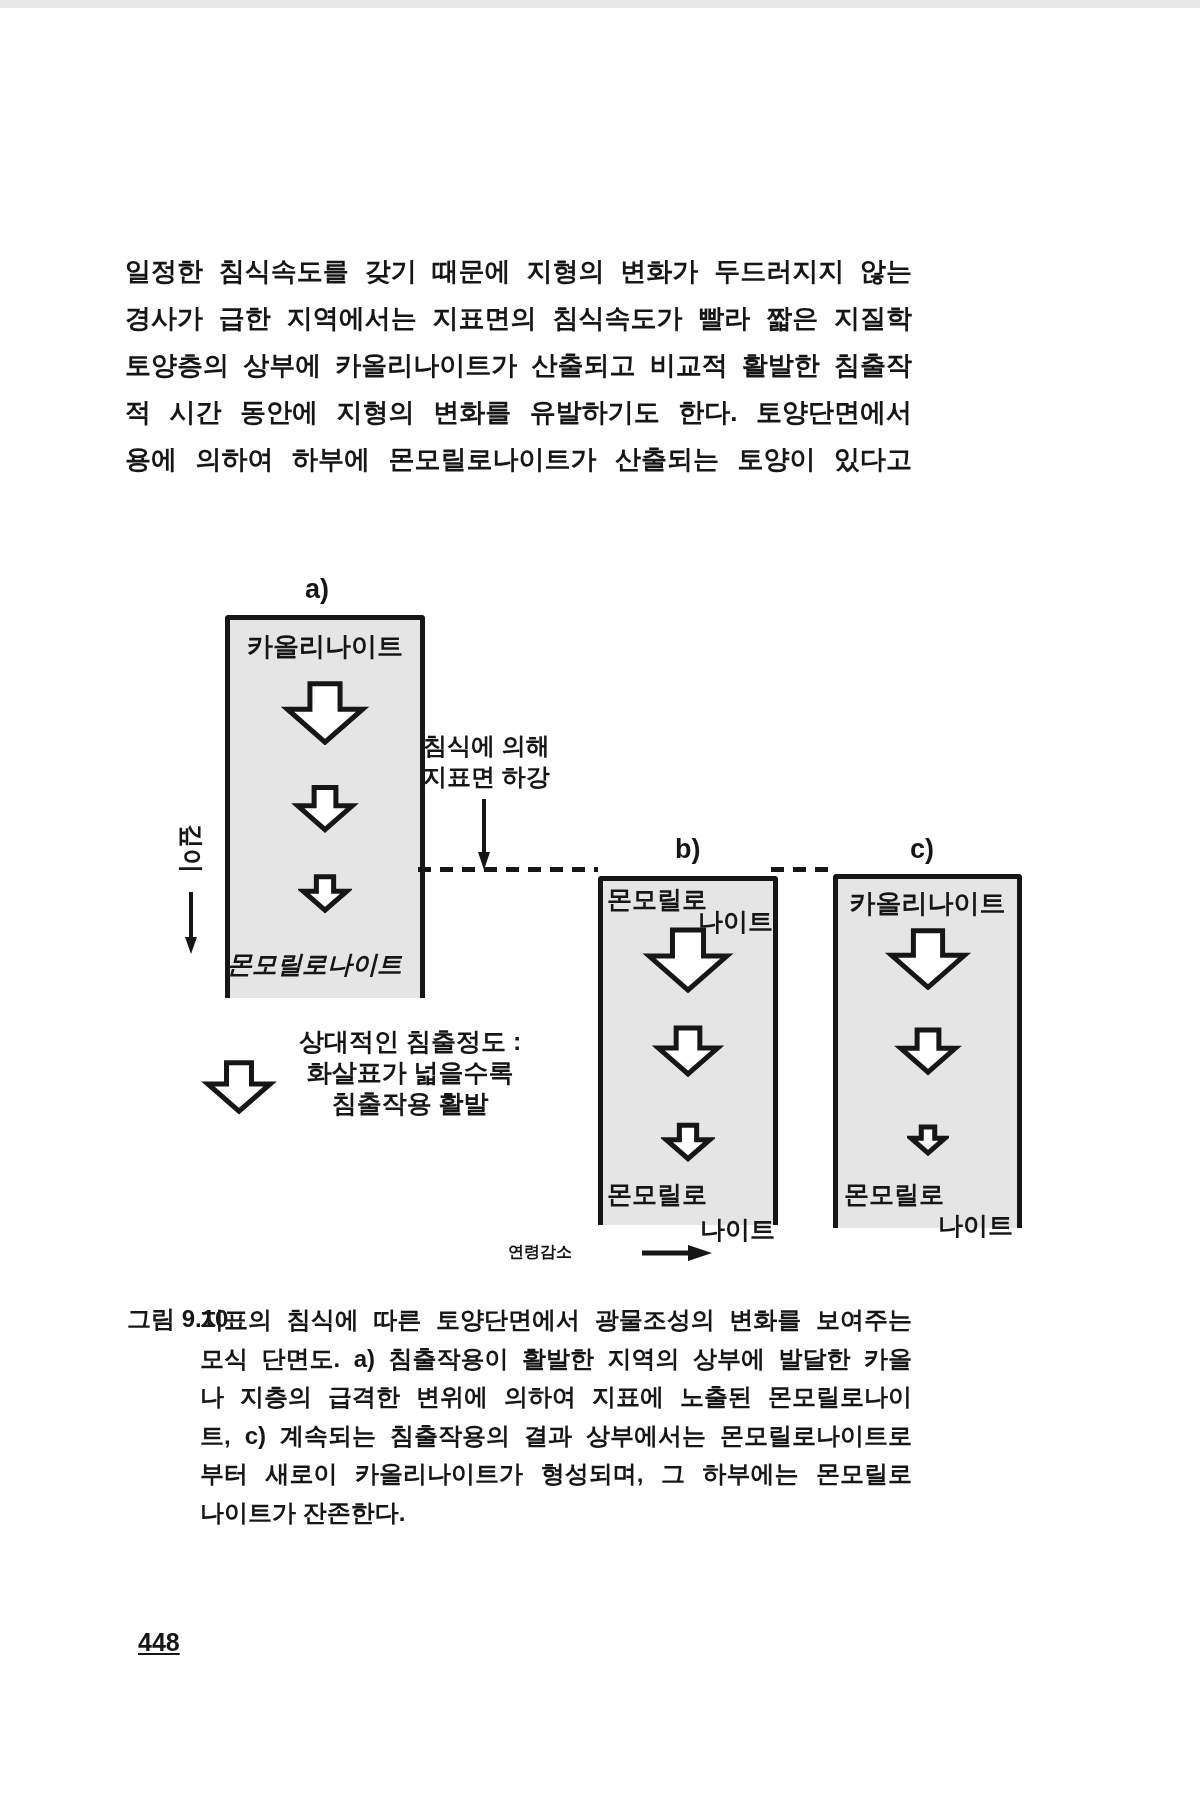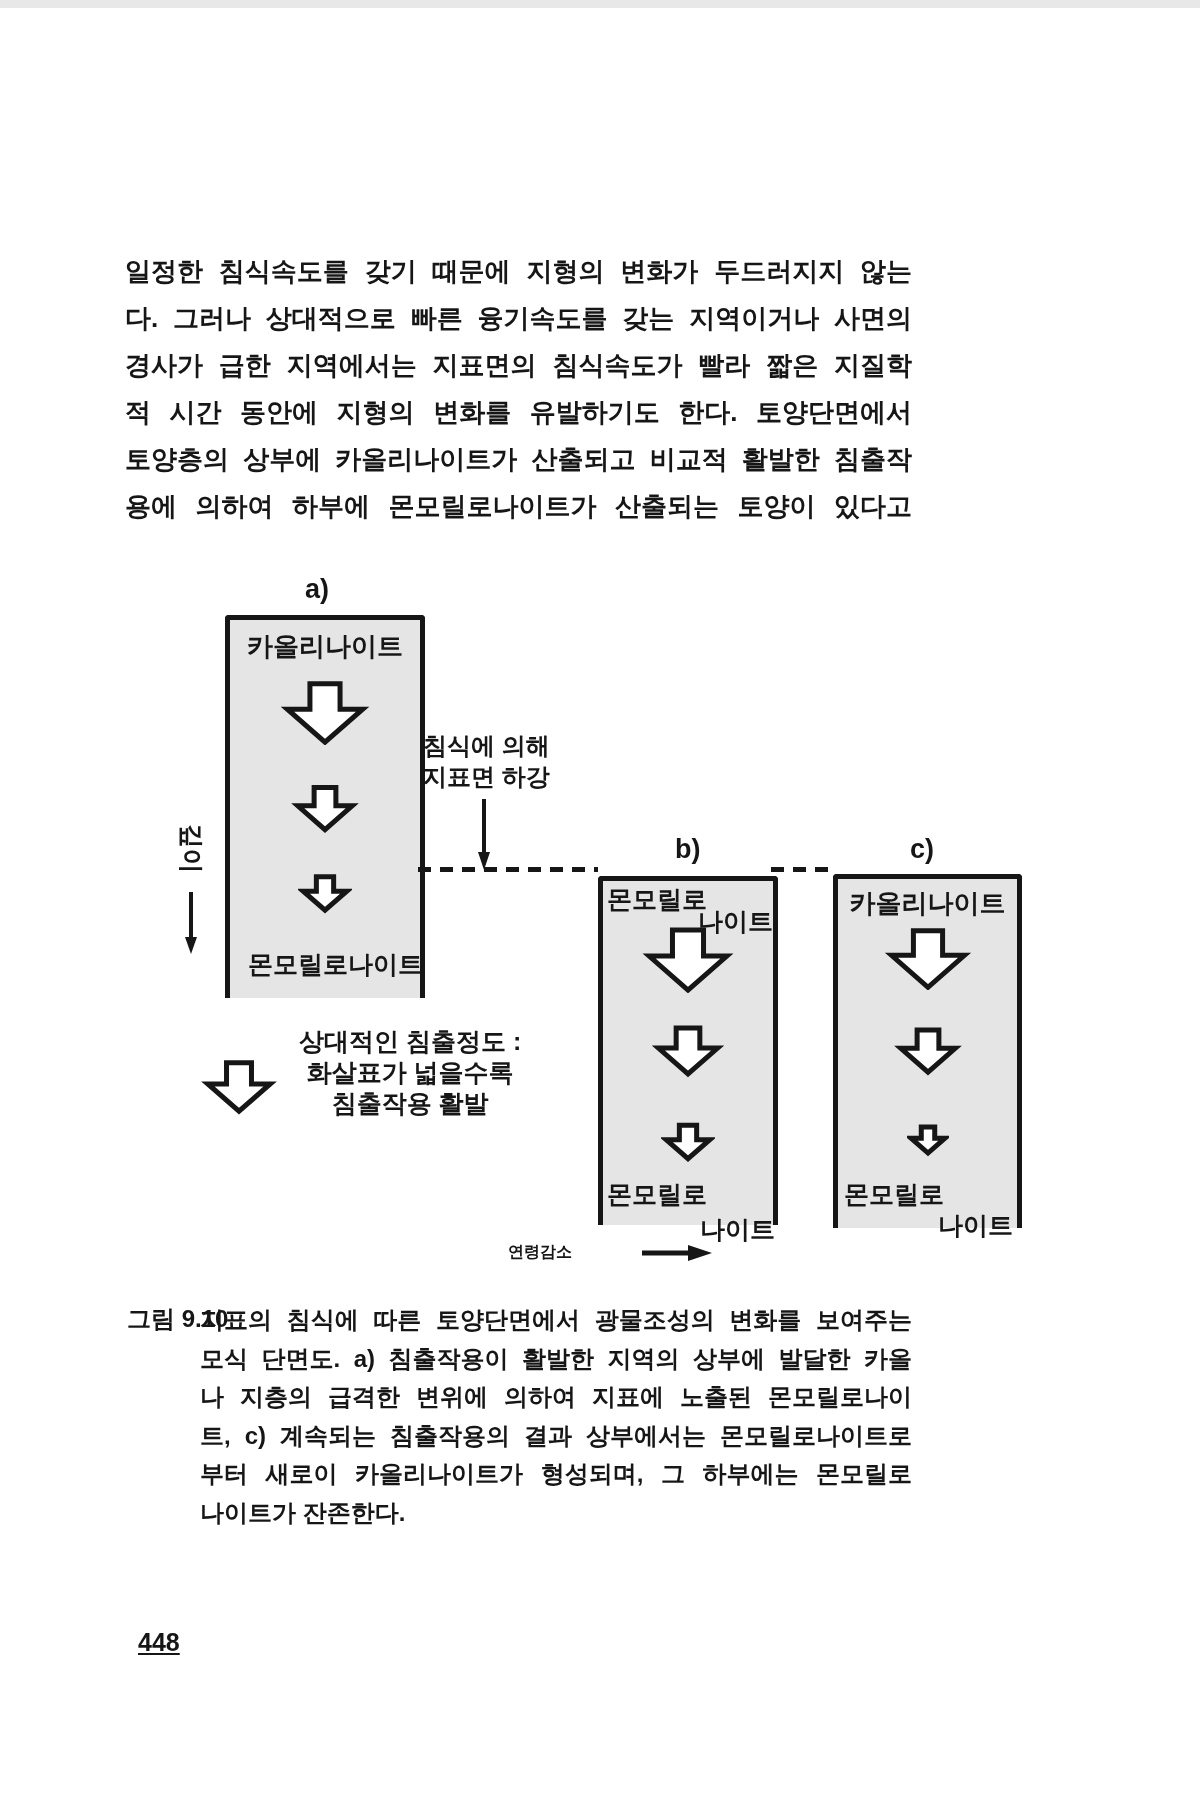--- a/index.html
+++ b/index.html
@@ -40,24 +40,23 @@
   .caption .last{ text-align:left; text-align-last:left; }
   .page-num{ position:absolute; left:138px; top:1620px; font-size:25px; font-weight:700;text-decoration:underline; }
 </style>
 </head>
 <body>
 
 <div class="page">
 
   <div class="body-text">
     <div class="jline">일정한 침식속도를 갖기 때문에 지형의 변화가 두드러지지 않는</div>
-    <div class="jline">다. 그러나 상대적으로 빠른 융기속도를 갖는 지역이거나 사면의</div>
     <div class="jline">경사가 급한 지역에서는 지표면의 침식속도가 빨라 짧은 지질학</div>
+    <div class="jline">토양층의 상부에 카올리나이트가 산출되고 비교적 활발한 침출작</div>
     <div class="jline">적 시간 동안에 지형의 변화를 유발하기도 한다. 토양단면에서</div>
-    <div class="jline">토양층의 상부에 카올리나이트가 산출되고 비교적 활발한 침출작</div>
     <div class="jline">용에 의하여 하부에 몬모릴로나이트가 산출되는 토양이 있다고</div>
   </div>
 
   <div class="abs panel-label" style="left:305px; top:566px;">a)</div>
   <div class="abs panel-label" style="left:675px; top:826px;">b)</div>
   <div class="abs panel-label" style="left:910px; top:826px;">c)</div>
 
   <div class="abs rot90" style="left:166px; top:824px;">깊이</div>
   <svg class="abs" style="left:183px; top:884px;" width="16" height="62" viewBox="0 0 16 62">
     <line x1="8" y1="0" x2="8" y2="47" stroke="#161616" stroke-width="4"></line>
@@ -68,21 +67,21 @@
     <div class="m-label" style="top:9px; left:0; right:0; text-align:center; font-size:26px;">카올리나이트</div>
     <svg class="blk-arrow" style="left:50%; top:61px; transform:translateX(-50%);" width="98" height="64" viewBox="0 0 100 68">
       <path d="M34 3 L66 3 L66 30 L90 30 L50 65 L10 30 L34 30 Z" fill="#ffffff" stroke="#161616" stroke-width="5" vector-effect="non-scaling-stroke"></path>
     </svg>
     <svg class="blk-arrow" style="left:50%; top:160px; transform:translateX(-50%);" width="68" height="57" viewBox="0 0 100 68">
       <path d="M34 3 L66 3 L66 30 L90 30 L50 65 L10 30 L34 30 Z" fill="#ffffff" stroke="#161616" stroke-width="5" vector-effect="non-scaling-stroke"></path>
     </svg>
     <svg class="blk-arrow" style="left:50%; top:246px; transform:translateX(-50%);" width="54" height="55" viewBox="0 0 100 68">
       <path d="M34 3 L66 3 L66 30 L90 30 L50 65 L10 30 L34 30 Z" fill="#ffffff" stroke="#161616" stroke-width="5" vector-effect="non-scaling-stroke"></path>
     </svg>
-    <div class="m-label" style="top:328px; left:-3px; right:-3px; text-align:right;">몬모릴로나이트</div>
+    <div class="m-label" style="top:328px; left:-3px; right:-3px; text-align:left;font-style:italic;">몬모릴로나이트</div>
   </div>
 
   <div class="abs note" style="left:423px; top:722px;">
     <div>침식에 의해</div>
     <div>지표면 하강</div>
   </div>
   <svg class="abs" style="left:476px; top:791px;" width="16" height="71" viewBox="0 0 16 71">
     <line x1="8" y1="0" x2="8" y2="55" stroke="#161616" stroke-width="4"></line>
     <polygon points="2,53 14,53 8,71" fill="#161616"></polygon>
   </svg>

